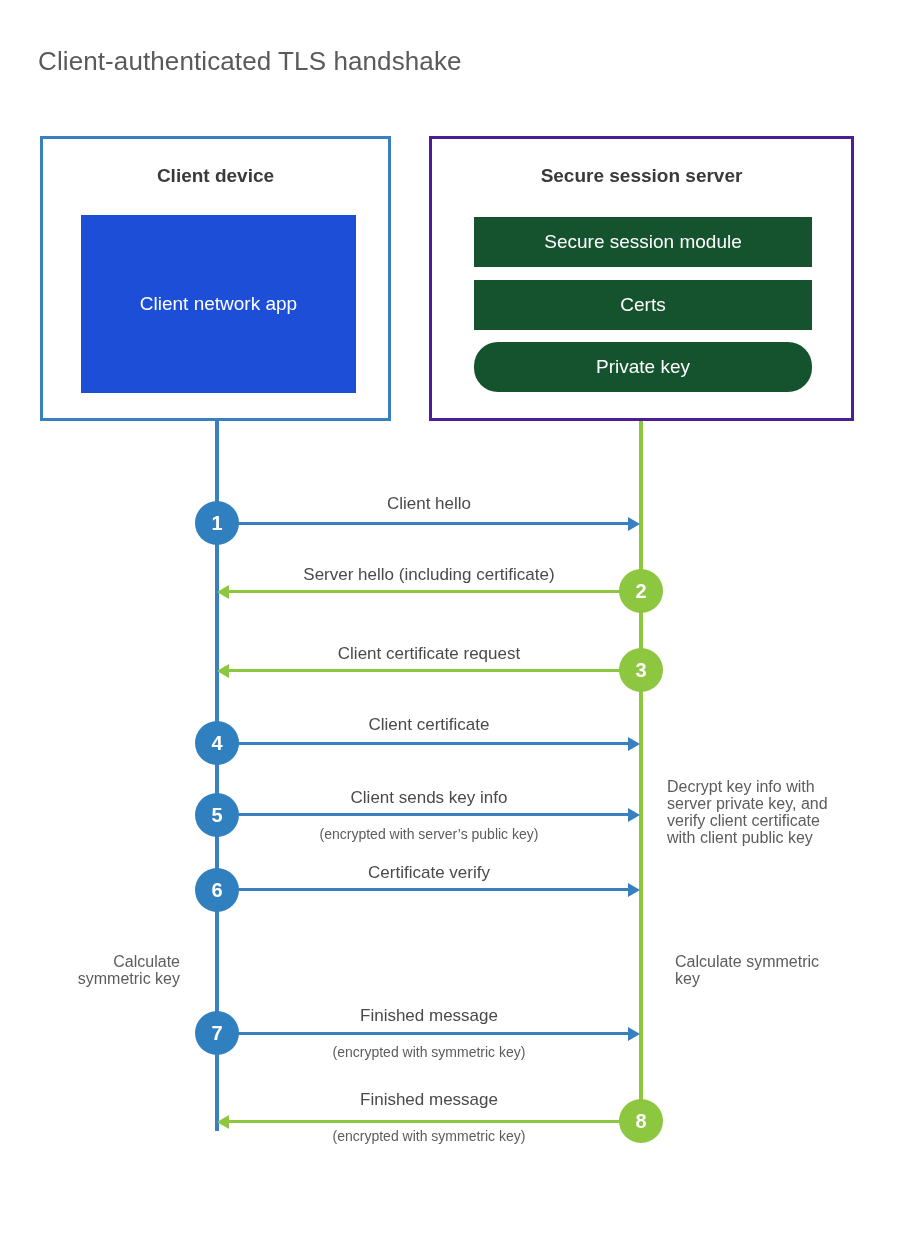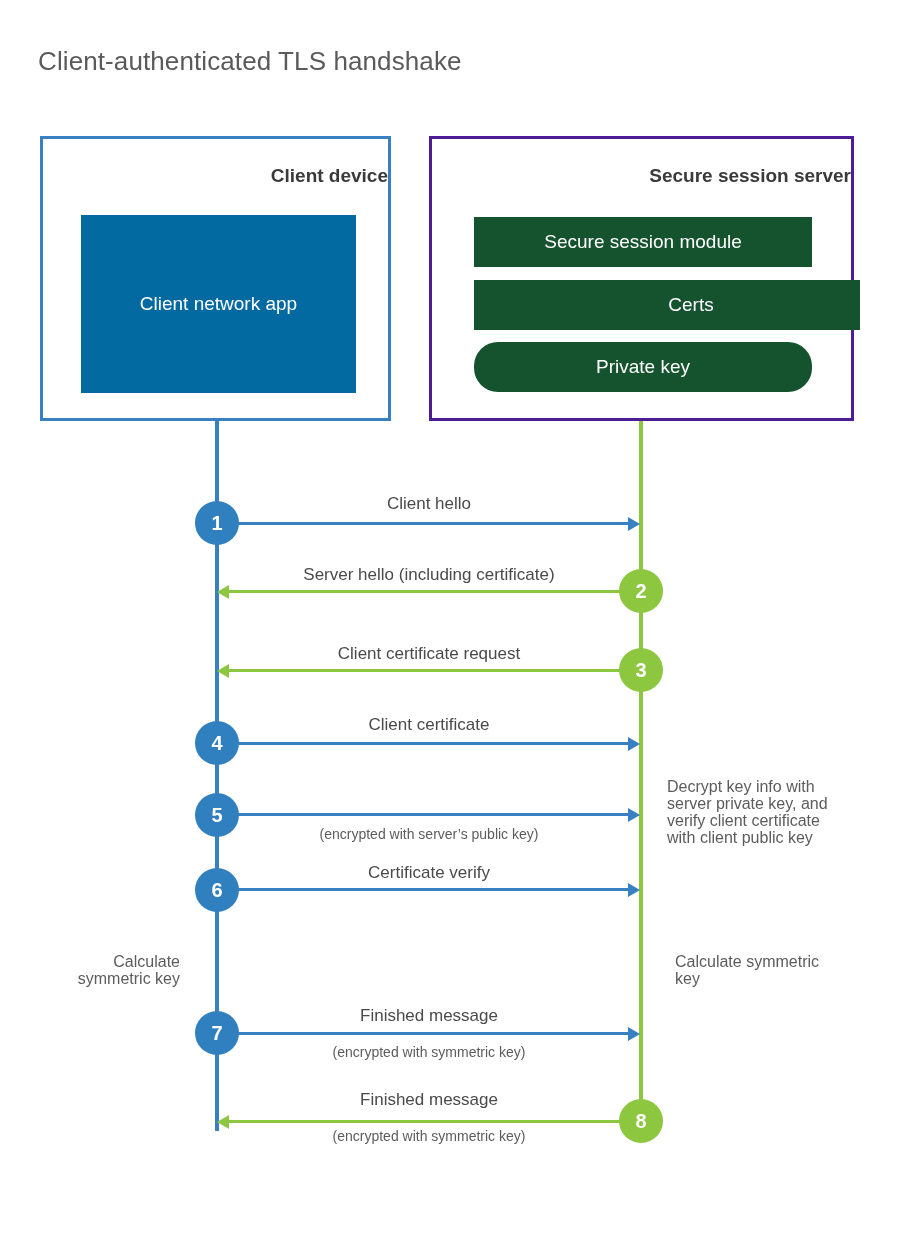--- a/index.html
+++ b/index.html
@@ -52,32 +52,32 @@
     top: 120px;
     width: 425px;
     height: 285px;
     border: 3px solid #4c1d95;
   }
   .actor-title {
     position: absolute;
     left: 0;
     right: 0;
     top: 26px;
-    text-align: right;
+    text-align: center;
     font-size: 19px;
     font-weight: bold;
     color: #3a3a3a;
   }
   #client-app-block {
     position: absolute;
     left: 38px;
     top: 76px;
     width: 275px;
     height: 178px;
-    background: #0369a1;
+    background: #1d4ed8;
     color: #ffffff;
     font-size: 19px;
     line-height: 26px;
     display: flex;
     align-items: center;
     justify-content: center;
     text-align: center;
   }
   .server-block {
     position: absolute;
@@ -86,21 +86,21 @@
     height: 50px;
     background: #14532d;
     color: #ffffff;
     font-size: 19px;
     display: flex;
     align-items: center;
     justify-content: center;
     text-align: center;
   }
   #server-block-0 { top: 78px; }
-  #server-block-1 { top: 141px; padding-left: 48px; }
+  #server-block-1 { top: 141px; }
   #server-block-2 { top: 203px; border-radius: 24px; }
 
   
   .lifeline {
     position: absolute;
     width: 4px;
   }
   #client-lifeline {
     left: 215px;
     top: 405px;
@@ -215,20 +215,21 @@
       <span class="head"></span>
     </div>
   <div class="step-circle green" style="left:619px; top:632px;">3</div>
 
   <div class="msg-label" style="left:217px; top:699px; width:424px;">Client certificate</div>
   <div class="msg-arrow blue to-right" style="left:217px; top:726px; width:412px;">
       <span class="head"></span>
     </div>
   <div class="step-circle blue" style="left:195px; top:705px;">4</div>
 
+  <div class="msg-label" style="left:217px; top:772px; width:424px;">Client sends key info</div>
   <div class="msg-arrow blue to-right" style="left:217px; top:797px; width:412px;">
       <span class="head"></span>
     </div>
   <div class="msg-sublabel" style="left:217px; top:810px; width:424px;">(encrypted with server’s public key)</div>
   <div class="step-circle blue" style="left:195px; top:777px;">5</div>
 
   <div class="msg-label" style="left:217px; top:847px; width:424px;">Certificate verify</div>
   <div class="msg-arrow blue to-right" style="left:217px; top:872px; width:412px;">
       <span class="head"></span>
     </div>

